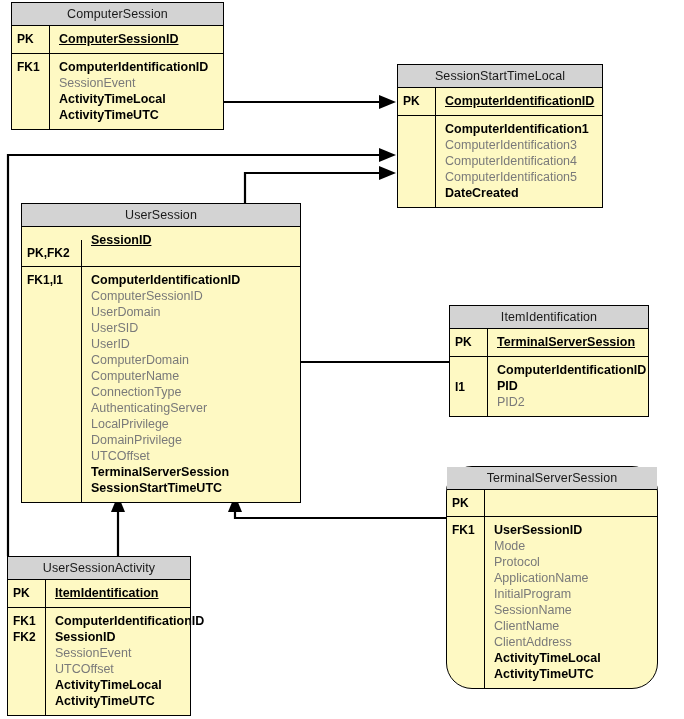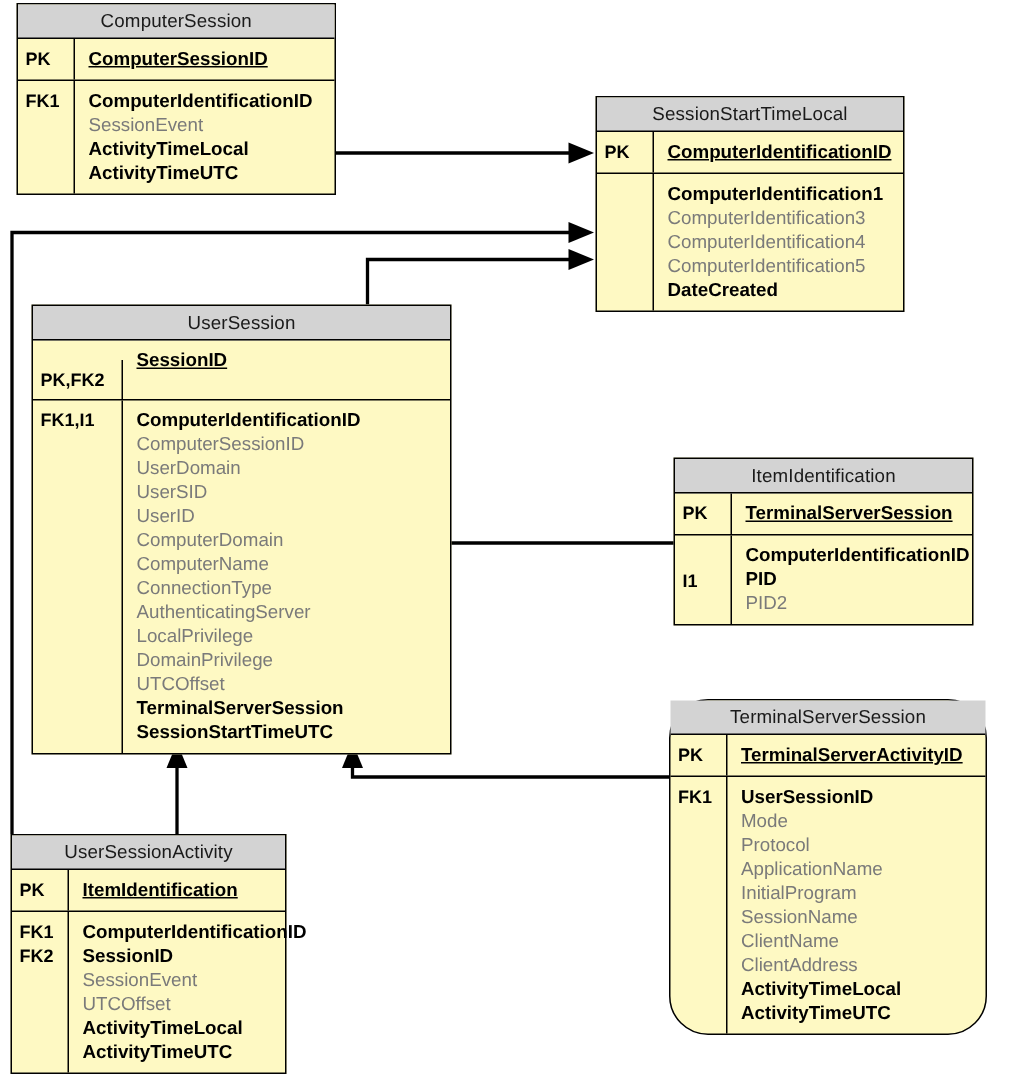--- a/index.html
+++ b/index.html
@@ -246,23 +246,20 @@
       </div>
     </div>
   </div>
 
   <div class="entity" style="left:446px; top:466px; width:212px;border-radius:26px;">
     <div class="entity-title">TerminalServerSession</div>
     <div class="entity-section section-pk">
       <div class="keycol" style="width:38px;">
         <div class="keyline">PK</div>
       </div>
-      <div class="attrcol">
-        <div class="attr pk">TerminalServerActivityID</div>
-      </div>
     </div>
     <div class="entity-section">
       <div class="keycol" style="width:38px;">
         <div class="keyline">FK1</div>
       </div>
       <div class="attrcol">
         <div class="attr req">UserSessionID</div>
         <div class="attr">Mode</div>
         <div class="attr">Protocol</div>
         <div class="attr">ApplicationName</div>

